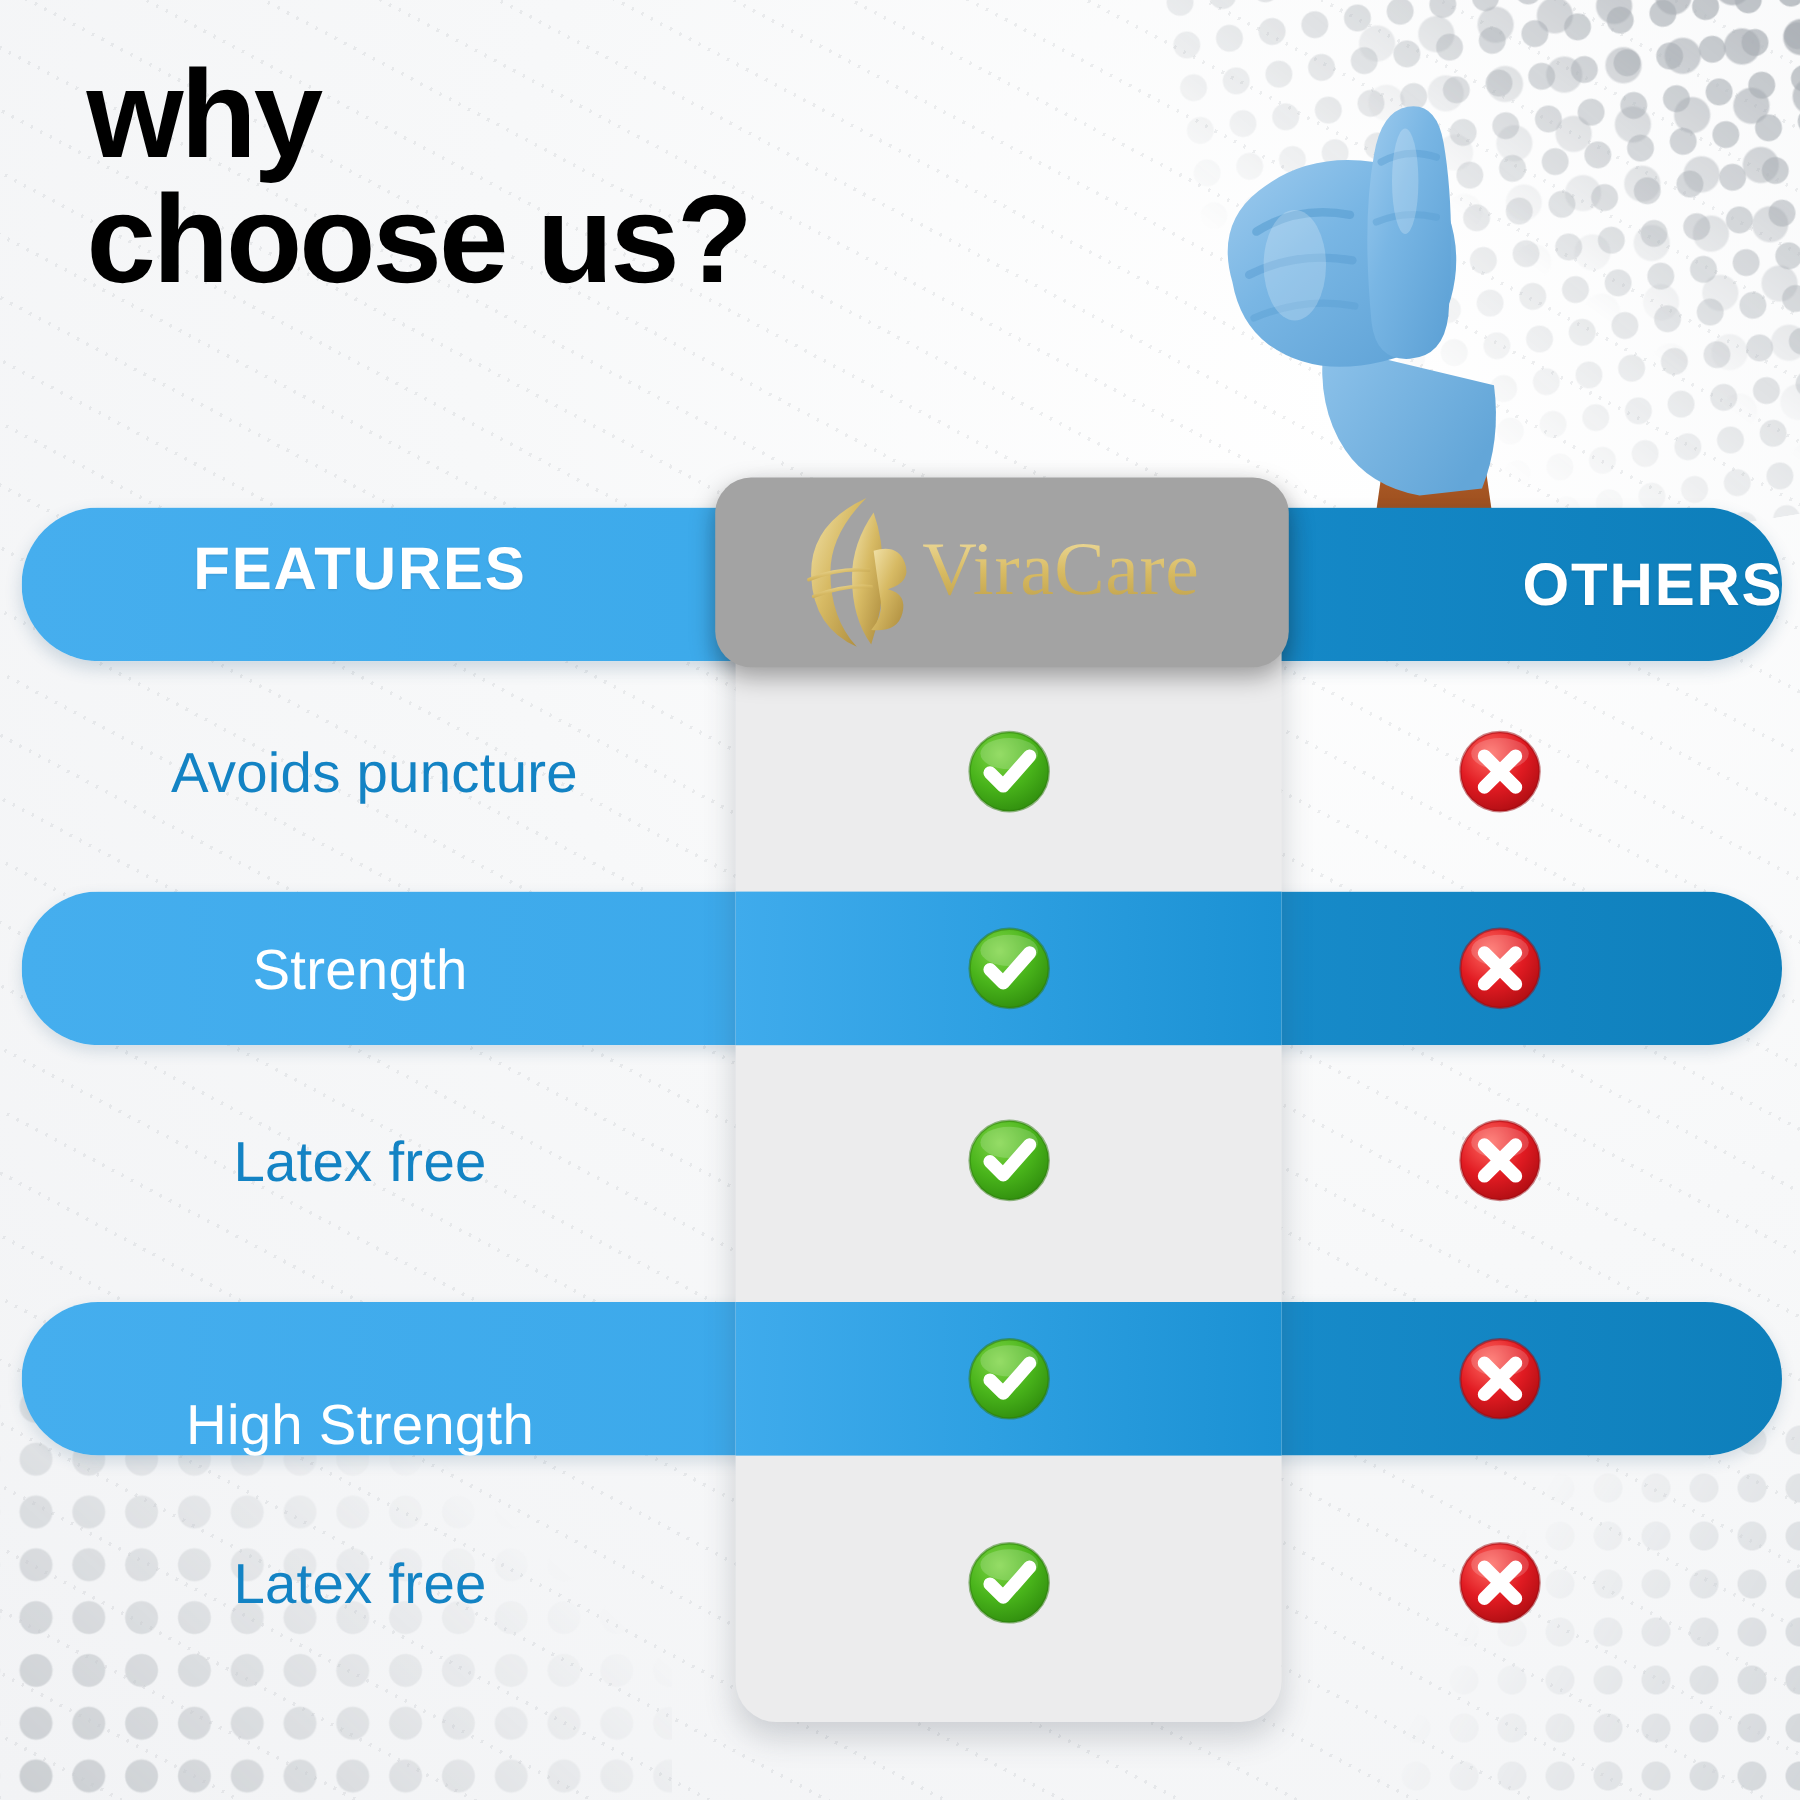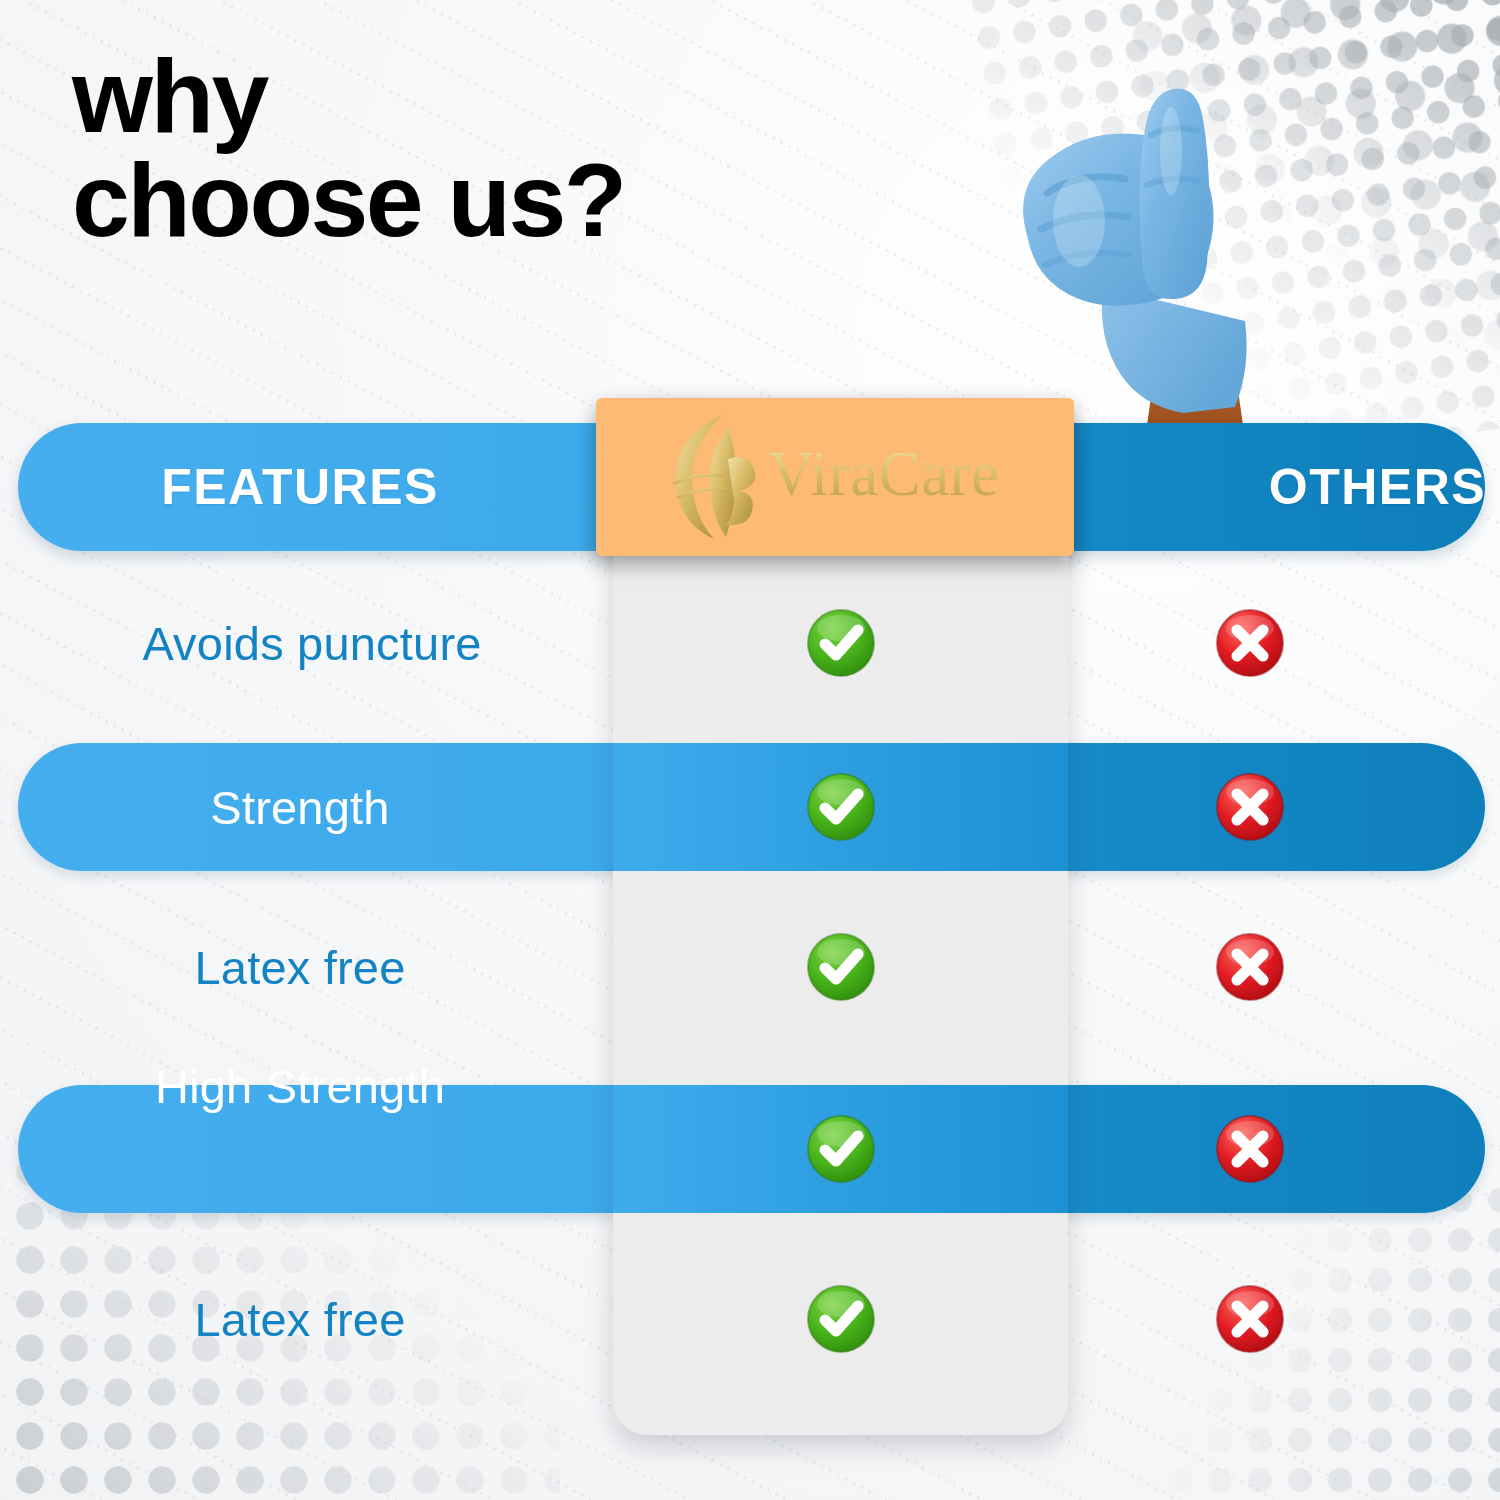--- a/index.html
+++ b/index.html
@@ -185,22 +185,22 @@
     height: 128px;
     z-index: 5;
     background: linear-gradient(90deg,#3fabec 0%, #2ea0e2 46%, #1b91d3 100%);
   }
   .logo-card {
     position: absolute;
     left: 596px;
     top: 398px;
     width: 478px;
     height: 158px;
-    background: #fdba74;
-    border-radius: 6px;
+    background: #a3a3a3;
+    border-radius: 30px;
     z-index: 8;
     display: flex;
     align-items: center;
     justify-content: center;
     gap: 6px;
     box-shadow: 0 8px 20px rgba(0,0,0,0.34);
   }
   .logo-mark { width: 92px; height: 132px; flex: none; }
   .logo-text {
     font-family: "Liberation Serif", serif;
@@ -274,21 +274,21 @@
 
       <ellipse cx="104" cy="196" rx="26" ry="46" fill="#ffffff" opacity=".22"></ellipse>
       <ellipse cx="196" cy="126" rx="11" ry="44" fill="#ffffff" opacity=".22"></ellipse>
     </svg>
   </div>
 
   <div class="row head" style="top:423px;">
     <div class="half-l"></div>
     <div class="half-r"></div>
   </div>
-  <div class="head-label features" style="top:423px;">FEATURES</div>
+  <div class="head-label features" style="top:410px;">FEATURES</div>
   <div class="head-label others" style="top:423px;">OTHERS</div>
 
   <div class="center-col"></div>
   <div class="center-band" style="top:743px;"></div>
   <div class="center-band" style="top:1085px;"></div>
 
   <div class="logo-card">
     <span class="logo-mark">
       <svg viewBox="0 0 92 132" width="92" height="132" aria-hidden="true">
         <defs>
@@ -377,21 +377,21 @@
       <circle cx="37" cy="37" r="33" fill="none" stroke="#9c0a10" stroke-width="2" opacity=".5"></circle>
       <ellipse cx="37" cy="22" rx="24" ry="13" fill="#ffffff" opacity=".18"></ellipse>
       <path d="M24 24 l26 26 M50 24 l-26 26" stroke="#ffffff" stroke-width="11" stroke-linecap="round"></path>
     </svg>
   </div>
 
   <div class="row blue" style="top:1085px;">
     <div class="half-l"></div>
     <div class="half-r"></div>
   </div>
-  <div class="feature-label on-blue" style="top:1022px;">High Strength</div>
+  <div class="feature-label on-blue" style="top:1122px;">High Strength</div>
   <div class="verdict ours" style="top:1112px;">
     <svg viewBox="0 0 74 74" width="74" height="74" aria-hidden="true">
       <circle cx="37" cy="37" r="33" fill="url(#cg1)"></circle>
       <circle cx="37" cy="37" r="33" fill="none" stroke="#2b7a0b" stroke-width="2" opacity=".5"></circle>
       <ellipse cx="37" cy="22" rx="24" ry="13" fill="#ffffff" opacity=".18"></ellipse>
       <path d="M21 38 l11 11 l22 -25" stroke="#ffffff" stroke-width="11" fill="none" stroke-linecap="round" stroke-linejoin="round"></path>
     </svg>
   </div>
   <div class="verdict others" style="top:1112px;">
     <svg viewBox="0 0 74 74" width="74" height="74" aria-hidden="true">

